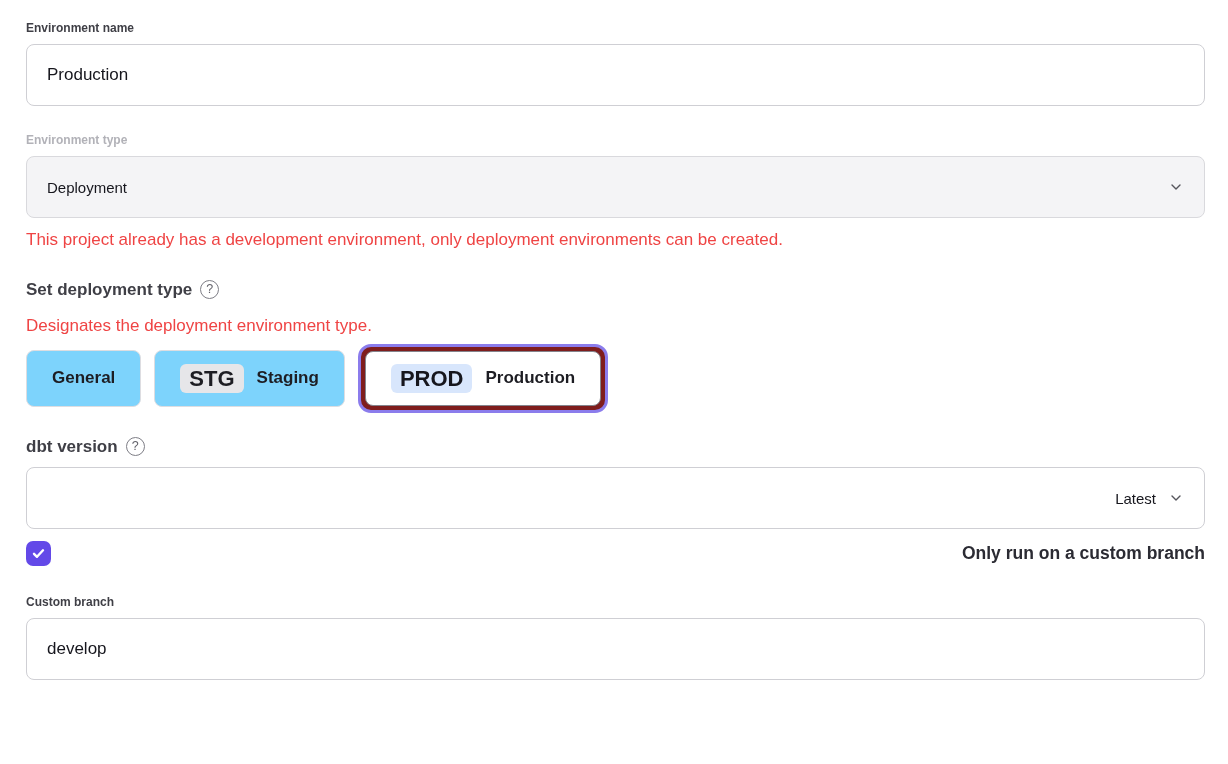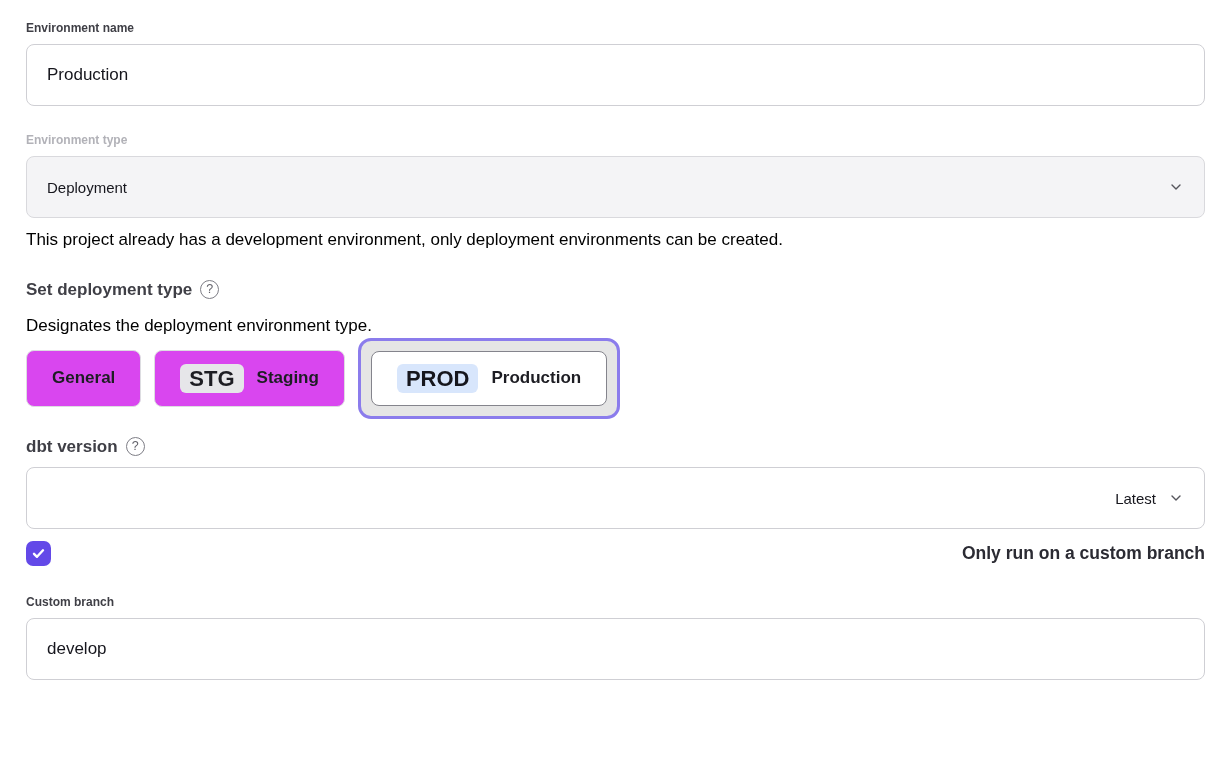--- a/index.html
+++ b/index.html
@@ -51,21 +51,21 @@
   }
   .chevron {
     position: absolute; right: 20px; top: 50%;
     width: 16px; height: 16px;
     margin-top: -8px;
   }
   .chevron svg { display: block; width: 16px; height: 16px; }
 
   .helper-text {
     font-size: 17px; line-height: 20px;
-    color: #000000;
+    color: #ef4444;
   }
 
   .section-heading {
     display: flex; align-items: center;
     font-size: 17px; line-height: 21px;
     font-weight: 600; color: #3f3f46;
   }
   .help-icon {
     display: inline-flex; align-items: center; justify-content: center;
     width: 19px; height: 19px;
@@ -91,43 +91,43 @@
   
   .type-row {
     display: flex; align-items: center;
     height: 66px;
     gap: 13px;
   }
   .type-btn {
     display: inline-flex; align-items: center;
     height: 57px;
     padding: 0 25px;
-    background: #d946ef;
+    background: #7dd3fc;
     border: 1px solid #dddde1;
     border-radius: 8px;
     font-family: inherit;
     font-size: 17px; font-weight: 600; color: #1d1d23;
     cursor: pointer;
     gap: 13px;
   }
   .type-badge {
     display: inline-block;
     padding: 4px 9px;
     border-radius: 6px;
     font-size: 22px; font-weight: 600;
     line-height: 21px;
   }
   .badge-gray { background: #e6e6e9; color: #1d1d23; }
   .badge-blue { background: #d8e6fc; color: #16161d; }
 
   .type-btn-selected-ring {
     border: 3.5px solid #8b7cec;
     border-radius: 13px;
-    padding: 10px;
-    background: #e5e5e5;
+    padding: 4px;
+    background: #7f1d1d;
   }
   .type-btn.selected {
     background: #ffffff;
     border: 1px solid #84848c;
     border-radius: 8px;
     height: 55px;
   }
 
   
   .checkbox-row {

